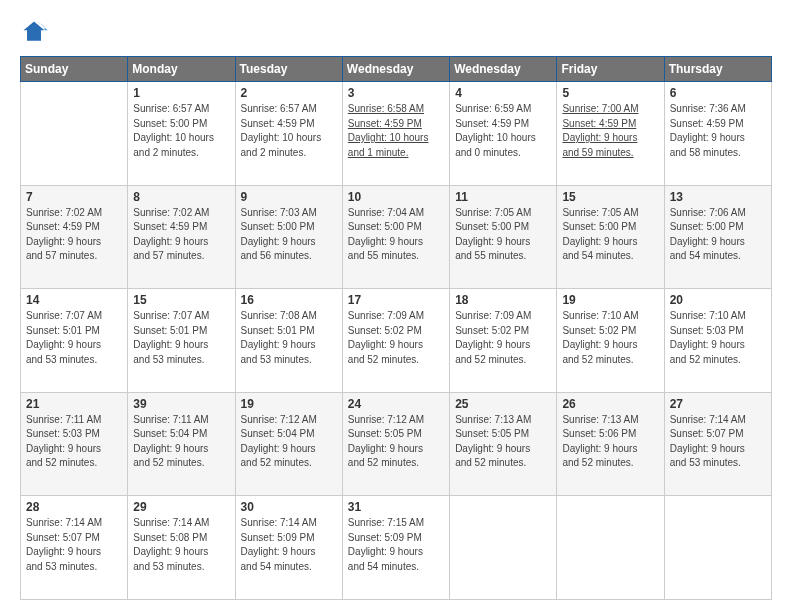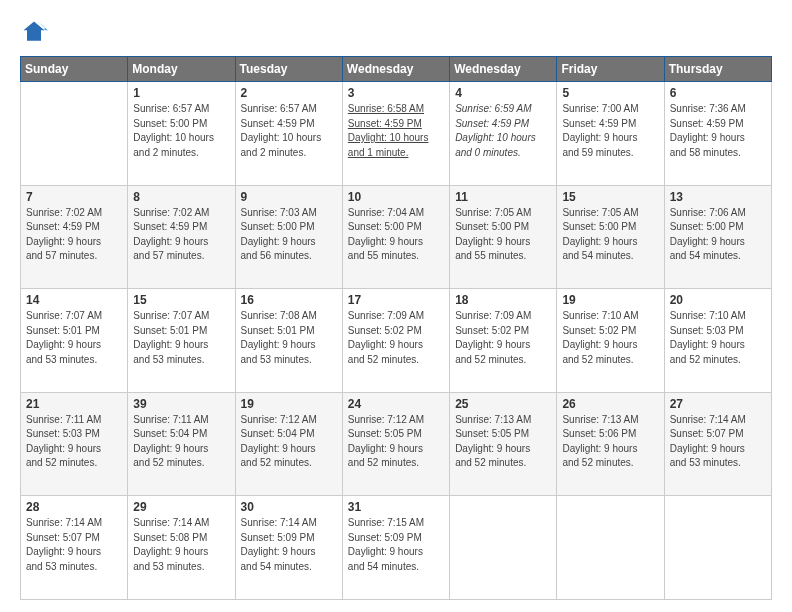--- a/index.html
+++ b/index.html
@@ -158,28 +158,28 @@
           </td>
           <td>
             <span class="day-num">3</span>
             <div class="day-info" style="white-space: pre-line; text-decoration: underline;">Sunrise: 6:58 AM
 Sunset: 4:59 PM
 Daylight: 10 hours
 and 1 minute.</div>
           </td>
           <td>
             <span class="day-num">4</span>
-            <div class="day-info" style="white-space: pre-line; font-style: italic;">Sunrise: 6:59 AM
+            <div class="day-info" style="white-space: pre-line;">Sunrise: 6:59 AM
 Sunset: 4:59 PM
 Daylight: 10 hours
 and 0 minutes.</div>
           </td>
           <td>
             <span class="day-num">5</span>
-            <div class="day-info" style="white-space: pre-line;">Sunrise: 7:00 AM
+            <div class="day-info" style="white-space: pre-line; text-decoration: underline;">Sunrise: 7:00 AM
 Sunset: 4:59 PM
 Daylight: 9 hours
 and 59 minutes.</div>
           </td>
           <td>
             <span class="day-num">6</span>
             <div class="day-info" style="white-space: pre-line;">Sunrise: 7:36 AM
 Sunset: 4:59 PM
 Daylight: 9 hours
 and 58 minutes.</div>

